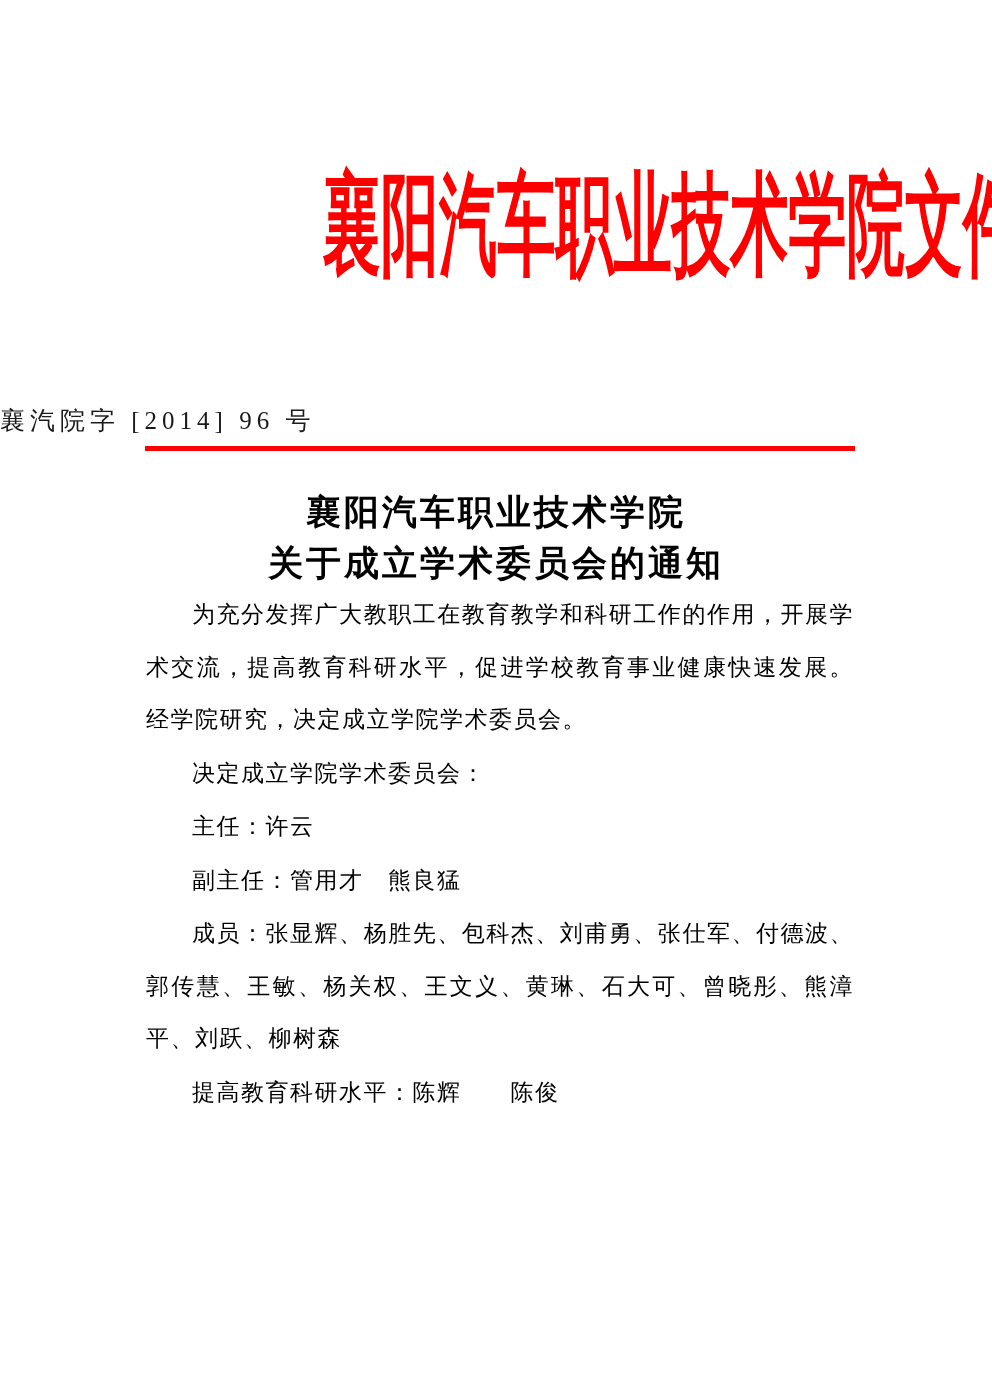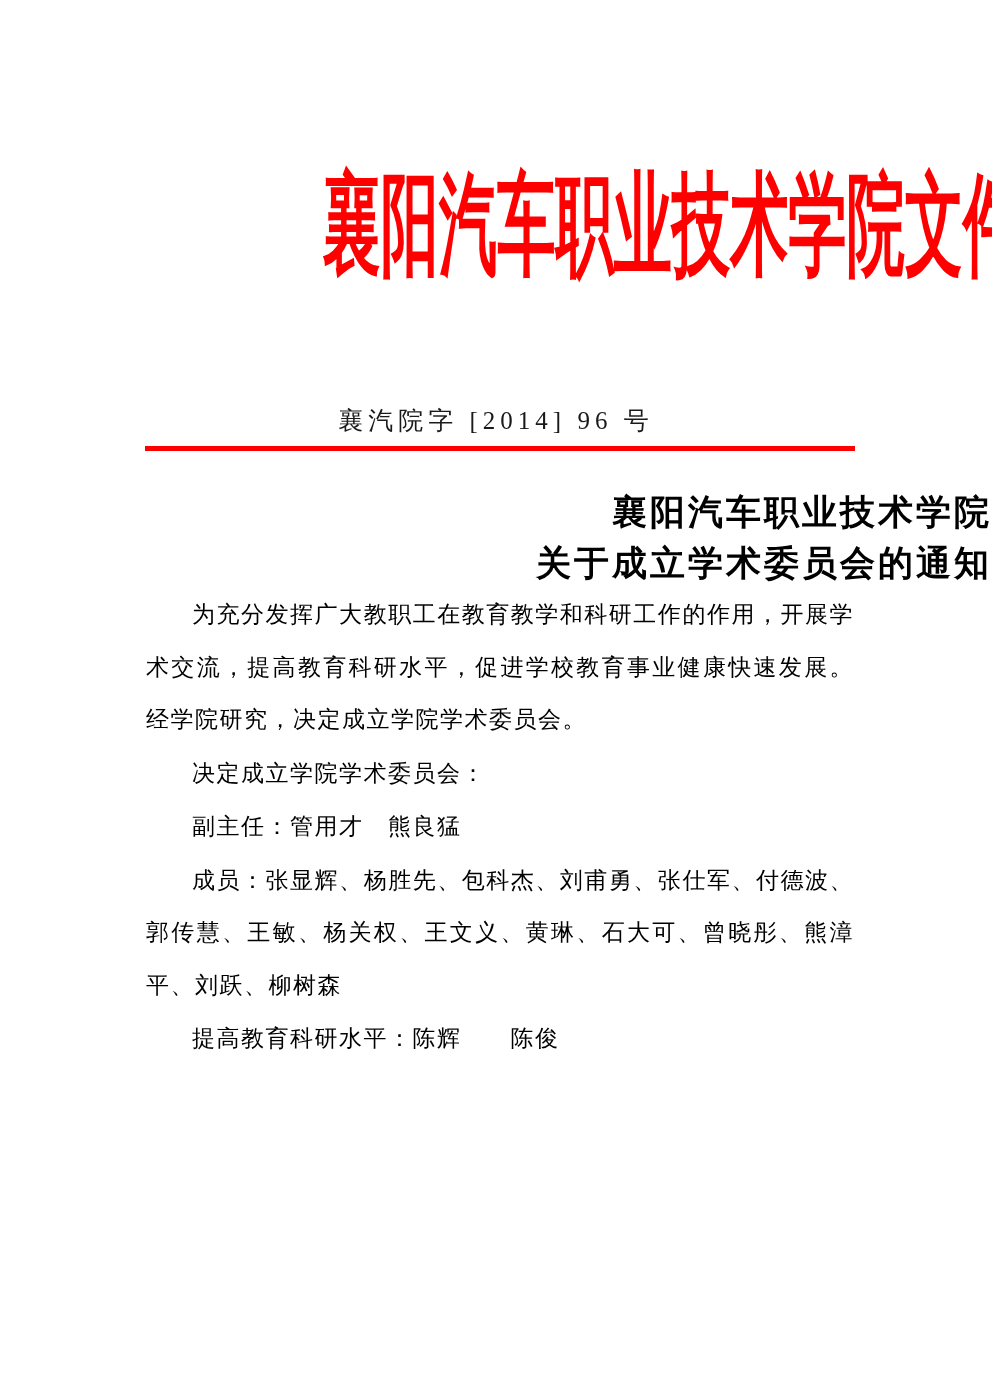--- a/index.html
+++ b/index.html
@@ -33,39 +33,39 @@
     color: var(--accent-red, #fe0000);
     transform: scaleX(0.52);
     transform-origin: center;
     white-space: nowrap;
   }
   .doc-number {
     position: absolute;
     top: 404px;
     left: 0;
     width: 100%;
-    text-align: center;
+    text-align: left;
     font-size: 25px;
     letter-spacing: 5px;
     color: #1a1a1a;
   }
   .red-line {
     position: absolute;
     top: 446px;
     left: 145px;
     width: 710px;
     height: 5px;
     background: var(--accent-red, #fe0000);
   }
   .doc-title {
     position: absolute;
     top: 487px;
     left: 0;
     width: 100%;
-    text-align: right;
+    text-align: center;
     font-weight: bold;
     font-size: 35px;
     line-height: 51px;
     letter-spacing: 3px;
   }
   .body-text {
     position: absolute;
     top: 588px;
     left: 145px;
     width: 710px;
@@ -93,18 +93,19 @@
   <div class="red-line"></div>
 
   <div class="doc-title">
     <div>襄阳汽车职业技术学院</div>
     <div>关于成立学术委员会的通知</div>
   </div>
 
   <div class="body-text">
     <p>为充分发挥广大教职工在教育教学和科研工作的作用，开展学术交流，提高教育科研水平，促进学校教育事业健康快速发展。经学院研究，决定成立学院学术委员会。</p>
     <p>决定成立学院学术委员会：</p>
+    <p>主任：许云</p>
     <p>副主任：管用才　熊良猛</p>
     <p>成员：张显辉、杨胜先、包科杰、刘甫勇、张仕军、付德波、郭传慧、王敏、杨关权、王文义、黄琳、石大可、曾晓彤、熊漳平、刘跃、柳树森</p>
     <p>提高教育科研水平：陈辉　　陈俊</p>
   </div>
 
 </div>
 
 </body></html>

